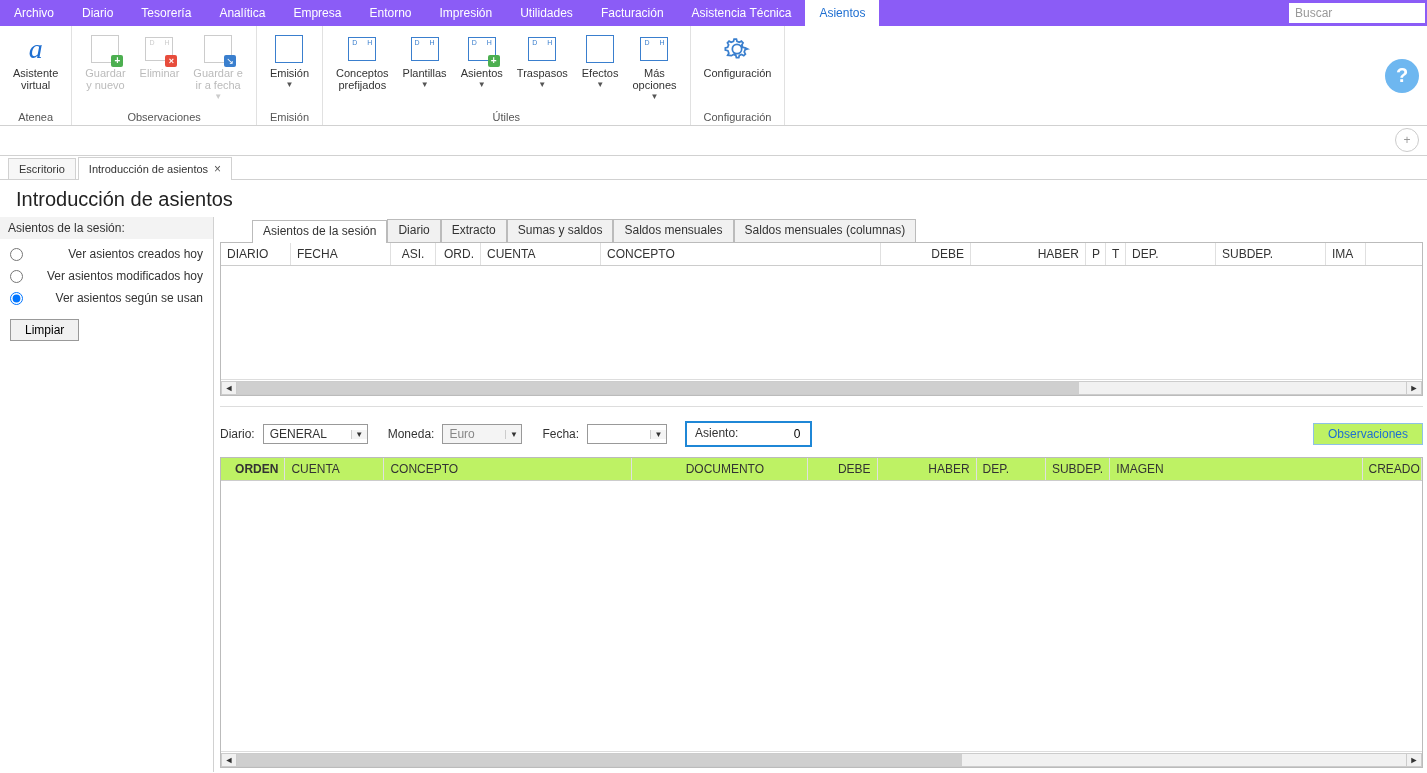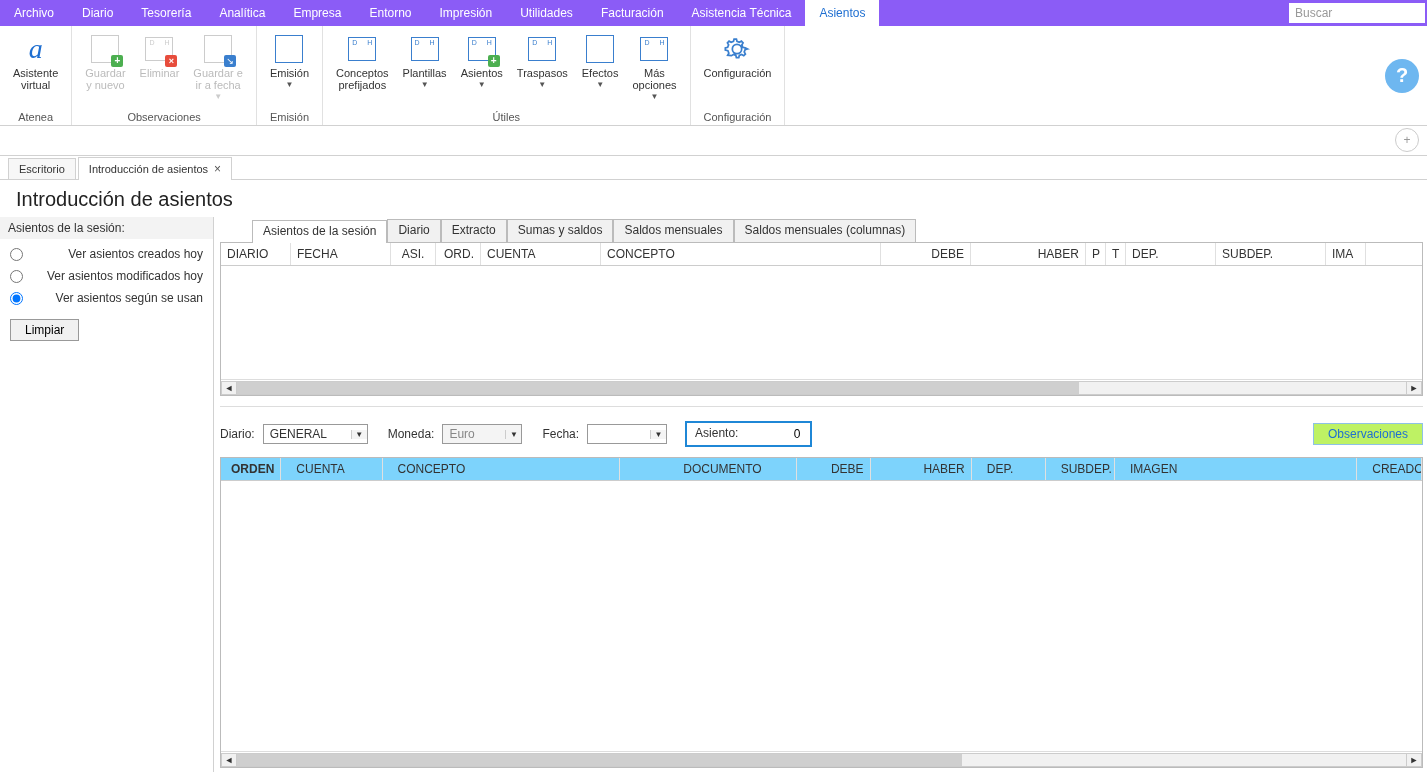--- a/index.html
+++ b/index.html
@@ -213,23 +213,22 @@
     border: 1px solid #8ec1e6; background: #bef264; color: #1f6fd1;
     padding: 3px 14px; font-size: 12px; cursor: pointer;
   }
 
   
   .grid2-wrapper {
     border: 1px solid #bbb; flex: 1; display: flex; flex-direction: column;
     min-height: 0;
   }
   .grid2-header {
-    display: flex; background: #7dd3fc; border-bottom: 1px solid #ccc;
+    display: flex; background: #bef264; border-bottom: 1px solid #ccc;
     font-size: 12px;
-    gap: 9px;
   }
   .grid2-header .gh {
     border-right: 1px solid #e0e0e0; padding: 4px 6px; overflow: hidden;
     white-space: nowrap;
   }
   .grid2-body { flex: 1; background: #fff; }
 </style>
 </head>
 <body>
 

